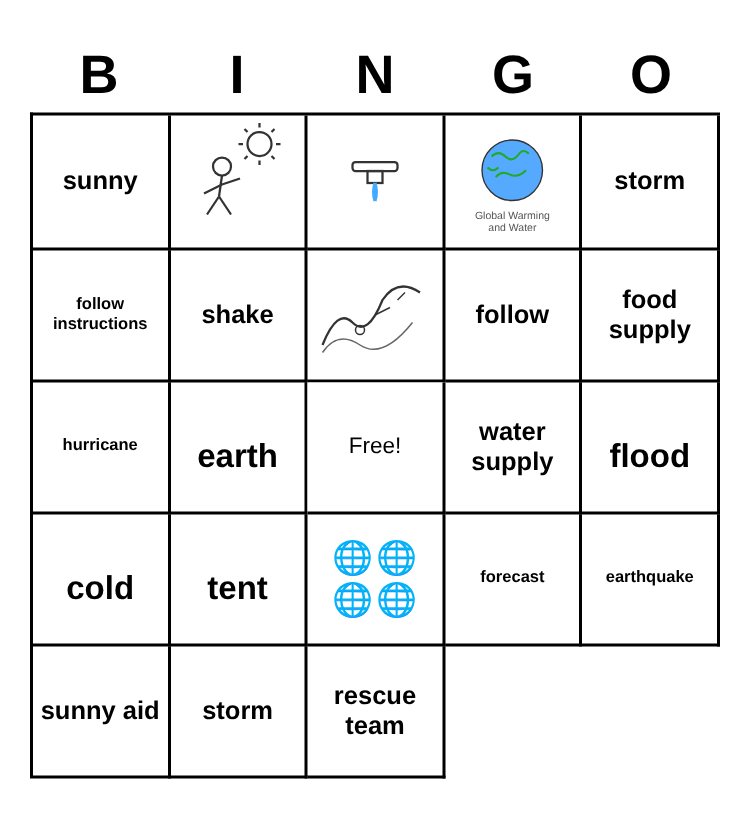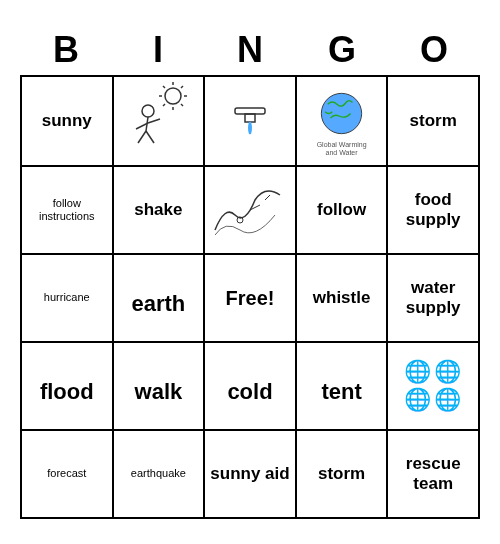--- a/index.html
+++ b/index.html
@@ -40,39 +40,39 @@
       display: flex;
       align-items: center;
       justify-content: center;
       text-align: center;
       padding: 4px;
       position: relative;
       overflow: hidden;
     }
     .bingo-cell .cell-text {
       font-size: 14px;
-      font-weight: 400;
+      font-weight: 700;
       line-height: 1.2;
       color: #000;
     }
     .bingo-cell .cell-text.large {
       font-size: 22px;
       font-weight: bold;
       margin-top: 13px;
     }
     .bingo-cell .cell-text.medium {
       font-size: 17px;
       font-weight: bold;
     }
     .bingo-cell .cell-text.small {
       font-size: 11px;
     }
     .bingo-cell .cell-text.free {
-      font-size: 20px;
-      font-weight: bold;
+      font-size: 15px;
+      font-weight: normal;
       color: #000;
     }
     .icon-container {
       display: flex;
       flex-direction: column;
       align-items: center;
       justify-content: center;
       width: 100%;
       height: 100%;
     }
@@ -189,31 +189,25 @@
     <div class="bingo-cell">
       <span class="cell-text small">hurricane</span>
     </div>
     <div class="bingo-cell">
       <span class="cell-text large">earth</span>
     </div>
     <div class="bingo-cell" style="background:#fff;">
       <span class="cell-text free">Free!</span>
     </div>
     <div class="bingo-cell">
-      <span class="cell-text medium">whistle</span>
-    </div>
-    <div class="bingo-cell">
       <span class="cell-text medium">water supply</span>
     </div>
 
     <div class="bingo-cell">
       <span class="cell-text large">flood</span>
-    </div>
-    <div class="bingo-cell">
-      <span class="cell-text large">walk</span>
     </div>
     <div class="bingo-cell">
       <span class="cell-text large">cold</span>
     </div>
     <div class="bingo-cell">
       <span class="cell-text large">tent</span>
     </div>
     <div class="bingo-cell">
       <div class="globes-container">
         <span class="globe-icon">🌐</span>

